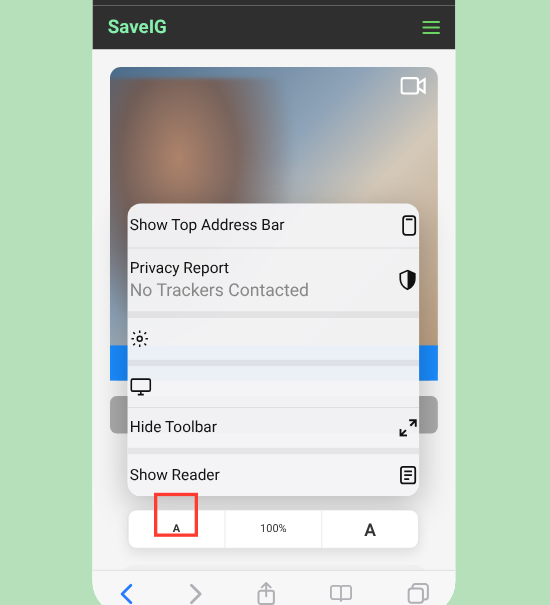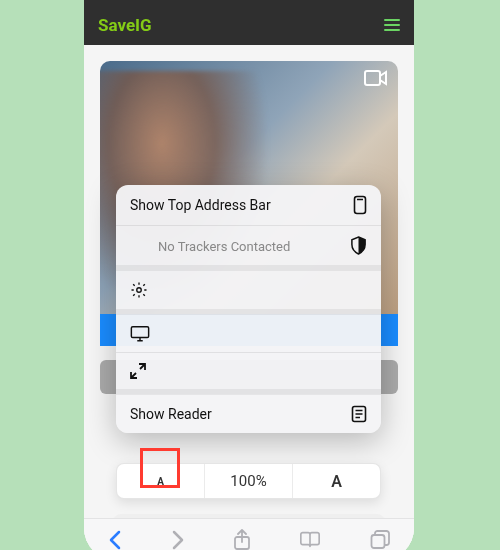--- a/index.html
+++ b/index.html
@@ -26,21 +26,21 @@
     font-size: 11px;
   }
   
   .siteheader {
     height: 40px;
     background: #2f2f2f;
     display: flex;
     align-items: center;
     justify-content: space-between;
     padding: 0 14px;
-    color: #84cc16;
+    color: #86efac;
   }
   .siteheader .title { font-weight: 700; font-size: 17px; }
   .hamburger { display: flex; flex-direction: column; gap: 3px; }
   .hamburger span { display: block; width: 16px; height: 2px; background: #6bd463; border-radius: 1px; }
   
   .content { position: absolute; top: 65px; left: 0; right: 0; bottom: 0; background: #f5f5f5; }
   .hero {
     margin: 16px;
     height: 285px;
     border-radius: 10px;
@@ -79,49 +79,49 @@
     width: 265px;
     background: rgba(244,244,246,0.96);
     border-radius: 12px;
     box-shadow: 0 8px 30px rgba(0,0,0,0.25);
     overflow: hidden;
   }
   .popover .row {
     display: flex;
     align-items: center;
     justify-content: space-between;
-    padding: 10px 14px;
+    padding: 10px 2px;
     border-bottom: 1px solid rgba(0,0,0,0.08);
     font-size: 14px;
     color: #111;
   }
   .popover .row.gap { border-bottom: 6px solid rgba(0,0,0,0.06); }
   .popover .row:last-child { border-bottom: none; }
-  .popover .sub { font-size: 13px; color: #888; margin-top: 2px; margin-left: 28px; }
+  .popover .sub { font-size: 16px; color: #888; margin-top: 2px; }
   .popover svg { flex-shrink: 0; }
   .bluedot { position: absolute; width: 4px; height: 4px; background: #1a8cff; border-radius: 50%; top: -1px; right: -2px; }
   .iconwrap { position: relative; display: inline-block; }
   
   .zoombar {
     position: absolute;
     left: 32px; top: 418px;
     width: 265px; height: 36px;
     display: flex;
     background: #fff;
     border: 1px solid rgba(0,0,0,0.1);
     border-radius: 8px;
     overflow: hidden;
     box-shadow: 0 4px 12px rgba(0,0,0,0.1);
   }
   .zoombar > div {
     flex: 1;
     display: flex;
     align-items: center;
     justify-content: center;
-    font-size: 15px;
+    font-size: 10px;
     color: #333;
     border-right: 1px solid rgba(0,0,0,0.08);
   }
   .zoombar > div:last-child { border-right: none; }
   .zoombar .small { font-size: 10px; font-weight: 700; }
   .zoombar .large { font-size: 16px; font-weight: 600; }
   
   .urlbar {
     position: absolute;
     left: 28px; right: 28px;
@@ -200,20 +200,21 @@
     <div class="popover">
       <div class="row">
         <span>Show Top Address Bar</span>
         <svg width="14" height="20" viewBox="0 0 14 20" fill="none" stroke="#111" stroke-width="1.6">
             <rect x="1.5" y="1.5" width="11" height="17" rx="2.5"></rect>
             <line x1="4" y1="4.5" x2="10" y2="4.5"></line>
           </svg>
       </div>
       <div class="row gap">
         <div>
+          <div>Privacy Report</div>
           <div class="sub">No Trackers Contacted</div>
         </div>
         <svg width="17" height="19" viewBox="0 0 18 20">
             <path d="M9 1l7 3v5c0 5-3 8-7 10C5 17 2 14 2 9V4l7-3z" fill="none" stroke="#111" stroke-width="1.6"></path>
             <path d="M9 1l7 3v5c0 5-3 8-7 10V1z" fill="#111"></path>
           </svg>
       </div>
       <div class="row gap">
         <svg width="18" height="18" viewBox="0 0 24 24" fill="none" stroke="#111" stroke-width="1.8">
             <circle cx="12" cy="12" r="3"></circle>
@@ -221,20 +222,21 @@
           </svg>
       </div>
       <div class="row">
         <svg width="20" height="17" viewBox="0 0 22 18" fill="none" stroke="#111" stroke-width="1.6">
             <rect x="1.5" y="1.5" width="19" height="12" rx="1.5"></rect>
             <line x1="8" y1="17" x2="14" y2="17"></line>
             <line x1="11" y1="13.5" x2="11" y2="17"></line>
           </svg>
       </div>
       <div class="row gap">
+        <span>Hide Toolbar</span>
         <svg width="16" height="16" viewBox="0 0 16 16" fill="none" stroke="#111" stroke-width="1.8">
             <path d="M9 1h6v6M7 15H1V9M15 1l-5 5M1 15l5-5"></path>
           </svg>
       </div>
       <div class="row">
         <span>Show Reader</span>
         <svg width="16" height="18" viewBox="0 0 16 18" fill="none" stroke="#111" stroke-width="1.6">
             <rect x="1.5" y="1.5" width="13" height="15" rx="2"></rect>
             <line x1="4.5" y1="5.5" x2="11.5" y2="5.5"></line>
             <line x1="4.5" y1="9" x2="11.5" y2="9"></line>

